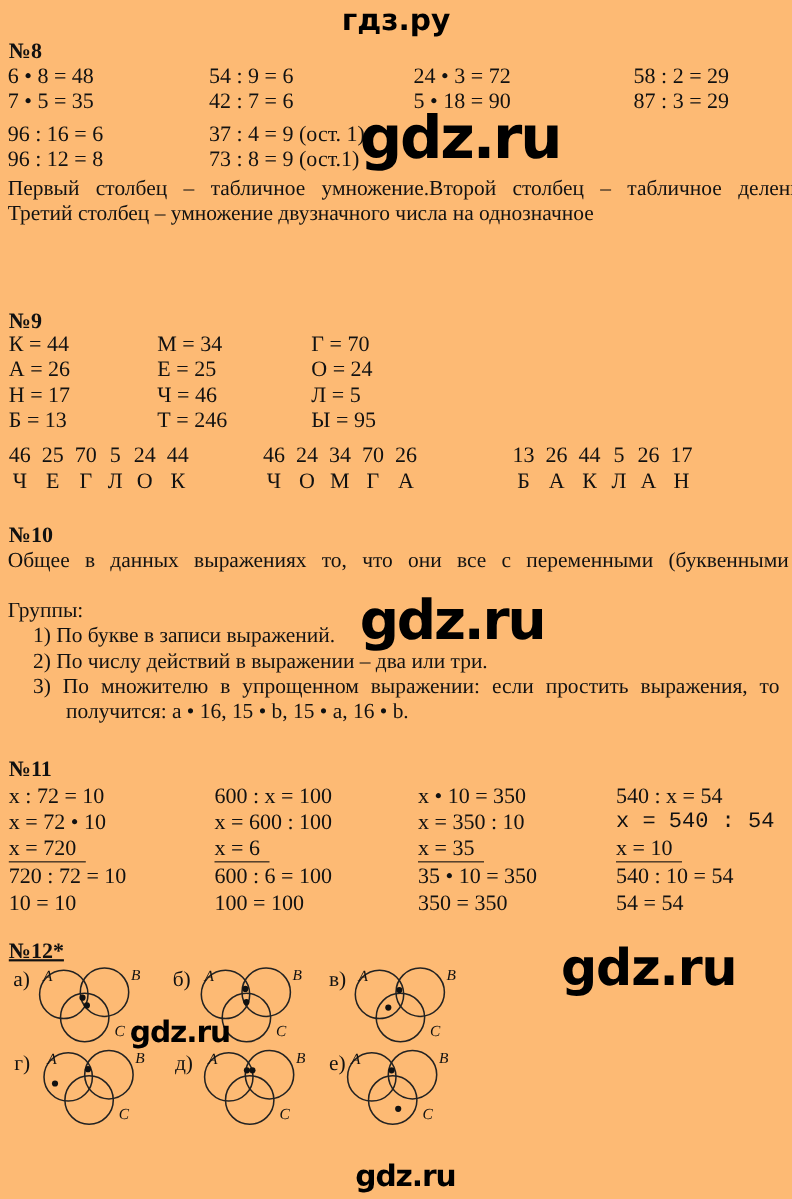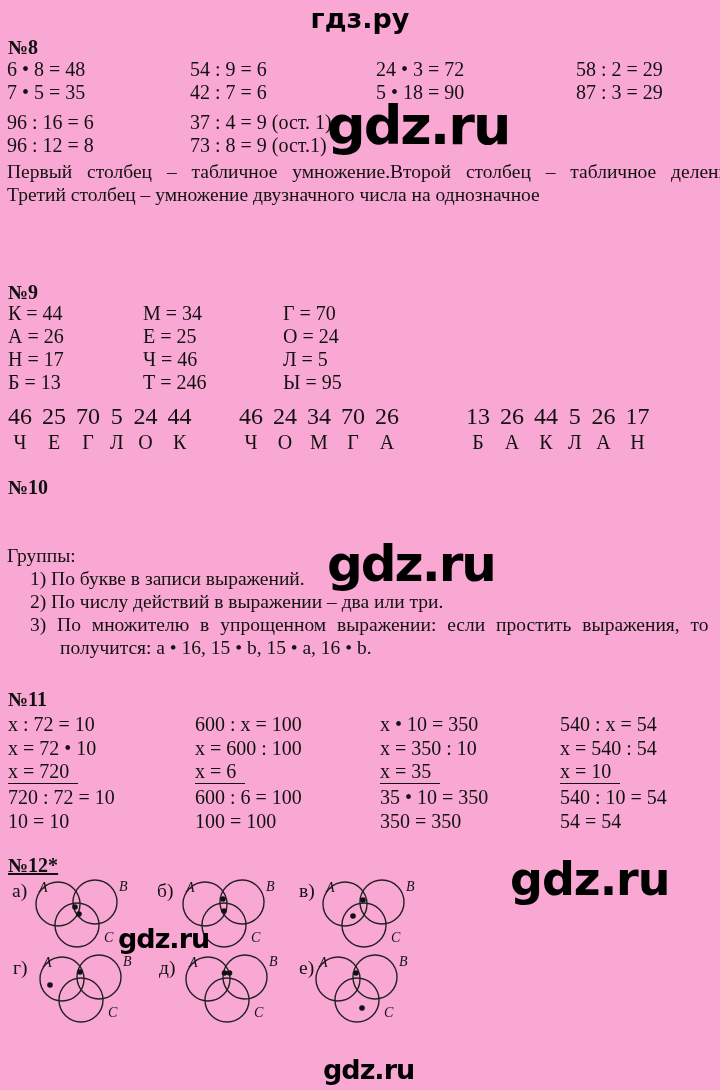--- a/index.html
+++ b/index.html
@@ -1,35 +1,35 @@
 <!DOCTYPE html>
 <html><head>
 <meta charset="utf-8">
 <style>
   html,body{margin:0;padding:0;background:#fff;}
-  #page{position:relative;width:720px;height:1090px;background:#f9a8d4;overflow:hidden;
+  #page{position:relative;width:720px;height:1090px;background:#fdba74;overflow:hidden;
         font-family:"Liberation Serif",serif;color:#111;}
   .abs{position:absolute;white-space:pre;}
   .eq{font-size:20px;line-height:1.1;}
   .body{font-size:19.5px;line-height:1.1;}
   .ttl{font-size:20px;font-weight:bold;line-height:1.1;}
   .wm{position:absolute;font-family:"DejaVu Sans","Liberation Sans",sans-serif;
       font-weight:bold;color:#000;line-height:1;white-space:pre;}
   .wm-big{font-size:54px;letter-spacing:-2px;}
   .wm-mid{font-size:50px;letter-spacing:-2px;}
   .wm-12{font-size:46px;letter-spacing:-1px;}
   .wm-sm{font-size:27px;letter-spacing:-1px;}
   .wm-hdr{font-size:27px;letter-spacing:0;}
   .just1{word-spacing:10px;}
   .just2{word-spacing:9px;}
   .just3{word-spacing:6px;}
   .ans-underline{display:inline-block;border-bottom:1.6px solid #111;padding-right:9px;padding-bottom:1px;}
   .pairs{position:absolute;display:inline-flex;gap:10px;}
   .pair{display:flex;flex-direction:column;align-items:center;}
-  .pair .num{font-size:24px;line-height:1.05;}
+  .pair .num{font-size:20px;line-height:1.05;}
   .pair .let{font-size:20px;line-height:1.05;margin-top:3px;}
   svg.venn{position:absolute;overflow:visible;}
   svg.venn circle.set{fill:none;stroke:#222;stroke-width:1.4px;}
   svg.venn circle.dot{fill:#111;stroke:none;}
   svg.venn text{font-family:"Liberation Serif",serif;font-style:italic;font-size:14px;fill:#111;}
 </style>
 </head>
 <body>
 
 <div id="page">
@@ -144,20 +144,21 @@
         <span class="num">26</span>
         <span class="let">А</span>
       </div>
       <div class="pair">
         <span class="num">17</span>
         <span class="let">Н</span>
       </div>
     </div>
 
   <div class="abs ttl" style="left:8px;top:476px;">№10</div>
+  <div class="abs body just2" style="left:7px;top:499px;">Общее в данных выражениях то, что они все с переменными (буквенными</div>
   <div class="abs body" style="left:7px;top:545px;">Группы:</div>
   <div class="abs body" style="left:30px;top:568px;">1) По букве в записи выражений.</div>
   <div class="abs body" style="left:30px;top:591px;">2) По числу действий в выражении – два или три.</div>
   <div class="abs body just3" style="left:30px;top:614px;">3) По множителю в упрощенном выражении: если простить выражения, то</div>
   <div class="abs body" style="left:60px;top:637px;">получится: a • 16, 15 • b, 15 • a, 16 • b.</div>
 
   <div class="wm wm-mid" style="left:327px;top:539px;">gdz.ru</div>
 
   <div class="abs ttl" style="left:8px;top:688px;">№11</div>
 
@@ -173,21 +174,21 @@
   <div class="abs eq" style="left:195px;top:786px;">600 : 6 = 100</div>
   <div class="abs eq" style="left:195px;top:810px;">100 = 100</div>
 
   <div class="abs eq" style="left:380px;top:713px;">x • 10 = 350</div>
   <div class="abs eq" style="left:380px;top:737px;">x = 350 : 10</div>
   <div class="abs eq" style="left:380px;top:760px;"><span class="ans-underline">x = 35</span></div>
   <div class="abs eq" style="left:380px;top:786px;">35 • 10 = 350</div>
   <div class="abs eq" style="left:380px;top:810px;">350 = 350</div>
 
   <div class="abs eq" style="left:560px;top:713px;">540 : x = 54</div>
-  <div class="abs eq" style="left:560px;top:737px;">x = 540 : 54</div>
+  <div class="abs eq" style="left:560px;top:737px;font-family:Liberation Mono, monospace;">x = 540 : 54</div>
   <div class="abs eq" style="left:560px;top:760px;"><span class="ans-underline">x = 10</span></div>
   <div class="abs eq" style="left:560px;top:786px;">540 : 10 = 54</div>
   <div class="abs eq" style="left:560px;top:810px;">54 = 54</div>
 
   <div class="abs ttl" style="left:8px;top:854px;text-decoration:underline;">№12*</div>
 
   <div class="abs body" style="left:12px;top:880px;">а)</div>
   <div class="abs body" style="left:157px;top:880px;">б)</div>
   <div class="abs body" style="left:299px;top:880px;">в)</div>
   <div class="abs body" style="left:13px;top:957px;">г)</div>

